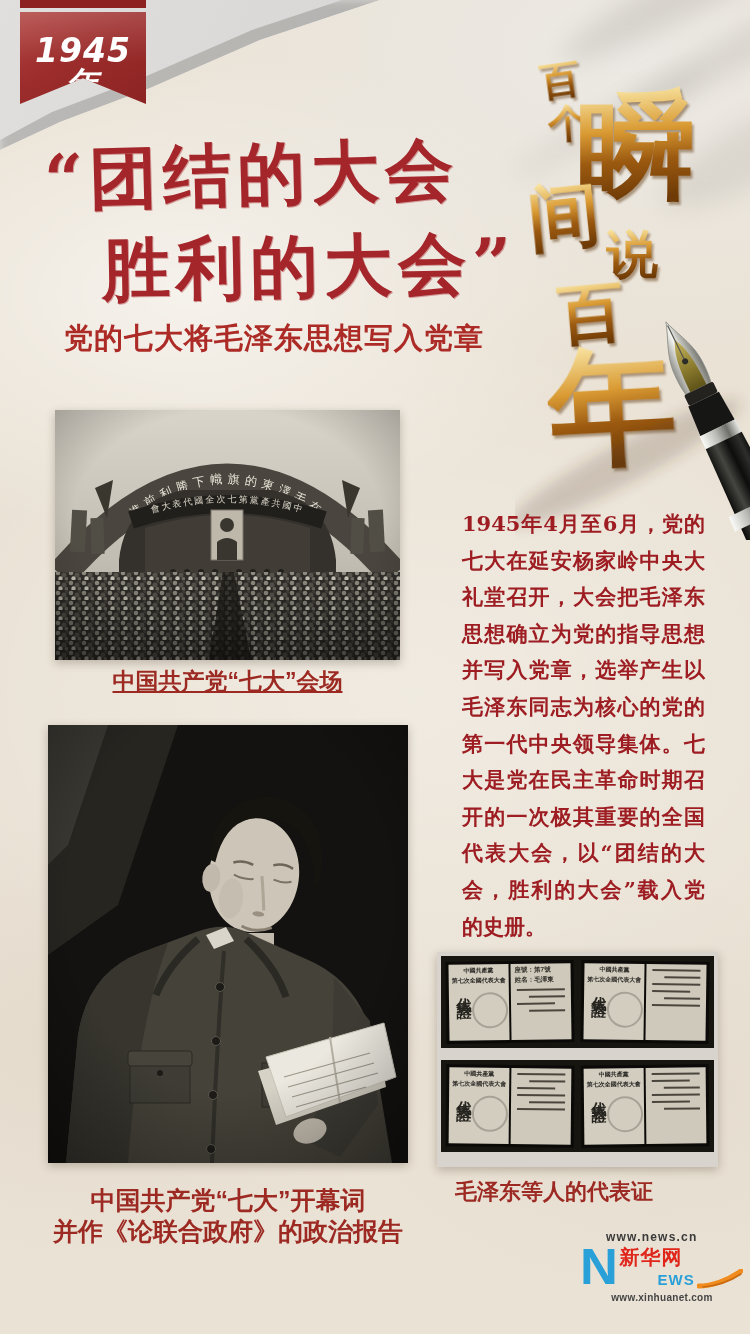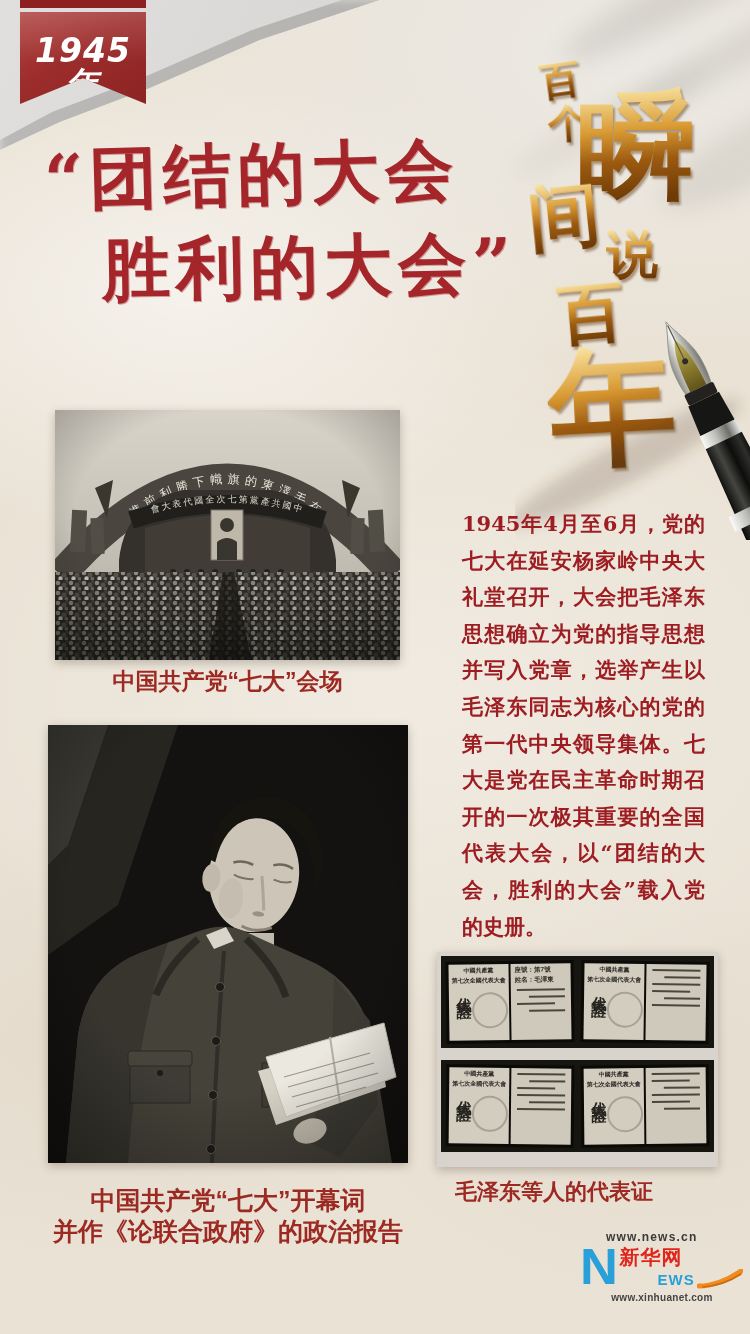--- a/index.html
+++ b/index.html
@@ -63,21 +63,21 @@
     font-family:"DejaVu Serif",serif;font-weight:bold;font-size:21px;line-height:36.6px;
     text-align:justify;}
 
   
   .photo{position:absolute;box-shadow:0 3px 9px rgba(60,45,30,.28);overflow:hidden;}
   .photo1{left:55px;top:410px;width:345px;height:250px;}
   .photo2{left:48px;top:725px;width:360px;height:438px;}
   .certs{left:437px;top:952px;width:281px;height:215px;background:#d8d4cd;}
 
   .cap{position:absolute;color:#9c2a23;font-weight:bold;font-family:"Liberation Sans",sans-serif;}
-  .cap1{left:55px;top:666px;width:345px;text-align:center;font-size:23px;}
+  .cap1{left:55px;top:666px;width:345px;text-align:center;font-size:23px;text-decoration:underline;}
   .cap2{left:18px;top:1185px;width:420px;text-align:center;font-size:25px;line-height:31px;}
   .cap3{left:455px;top:1179px;font-size:22px;line-height:25px;text-align:left;}
 
   
   .strip{position:absolute;left:4px;width:273px;height:92px;background:#17150f;
     display:flex;align-items:center;justify-content:space-around;padding:0 2px;box-sizing:border-box;}
   .strip1{top:4px;} .strip2{top:108px;}
   .booklet{width:128px;height:82px;background:#0b0a08;display:flex;gap:2px;padding:3px;box-sizing:border-box;}
   .bk1{transform:rotate(-.8deg);} .bk2{transform:rotate(.8deg);}
   .bk3{transform:rotate(.6deg);} .bk4{transform:rotate(-.6deg);}
@@ -116,20 +116,21 @@
   <div class="leaf abs" style="left:500px;top:110px;width:220px;height:26px;opacity:.10;"></div>
   <div class="leaf abs" style="left:650px;top:120px;width:220px;height:60px;opacity:.12;"></div>
 
   <div class="ribbon-topbar abs"></div>
   <div class="ribbon abs">
     <div class="ribbon-year">1945年</div>
   </div>
 
   <div class="title-line title-l1">“团结的大会</div>
   <div class="title-line title-l2">胜利的大会”</div>
+  <div class="subtitle">党的七大将毛泽东思想写入党章</div>
 
   <span class="g g1">百</span>
   <span class="g g2">个</span>
   <span class="g g3">瞬</span>
   <span class="g g4">间</span>
   <span class="g g5">说</span>
   <span class="g g6">百</span>
   <span class="g g7">年</span>
 
   <svg class="abs" style="left:515px;top:278px;" width="235" height="262" viewBox="0 0 235 262">

